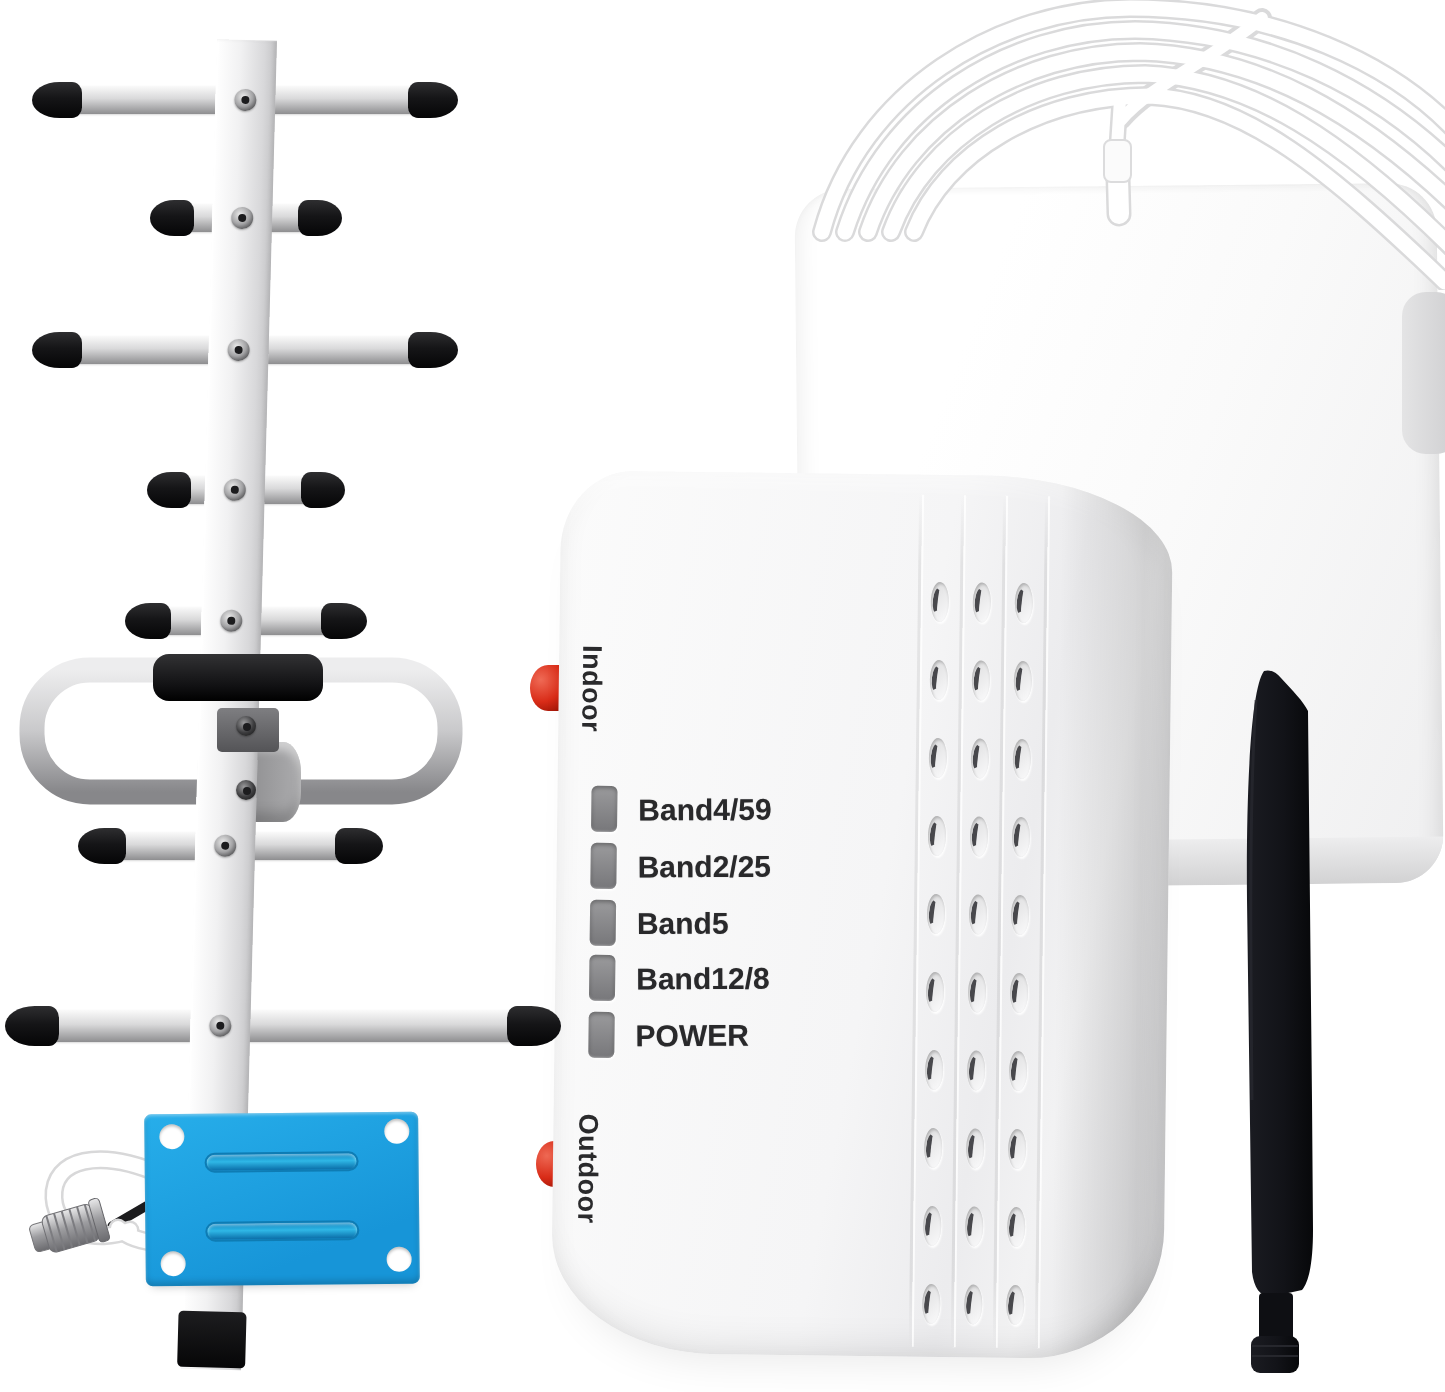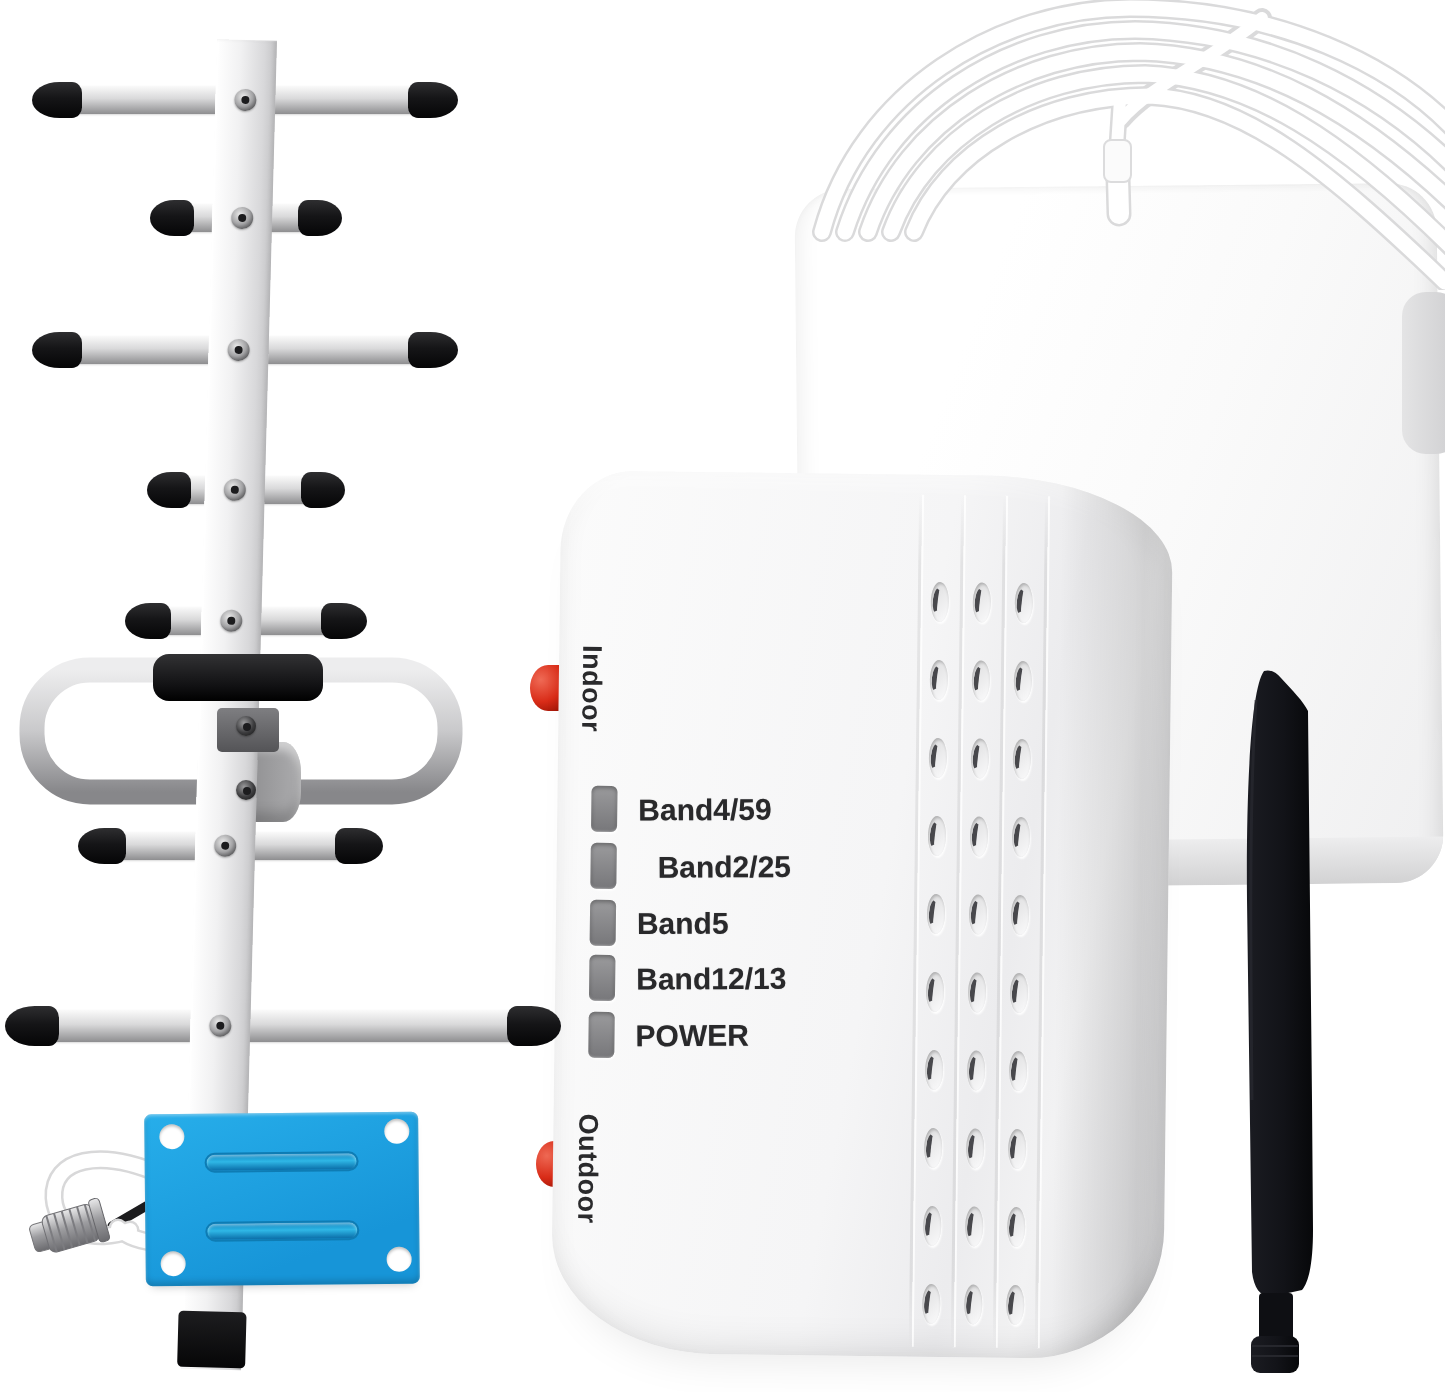--- a/index.html
+++ b/index.html
@@ -236,23 +236,23 @@
         </div>
       </div>
 
     <div class="led" style="top:315px;"></div>
     <div class="led" style="top:372px;"></div>
     <div class="led" style="top:429px;"></div>
     <div class="led" style="top:484px;"></div>
     <div class="led" style="top:541px;"></div>
 
     <div class="led-label txt" style="top:321px;">Band4/59</div>
-    <div class="led-label txt" style="top:378px;margin-left:20px;">Band2/25</div>
+    <div class="led-label txt" style="top:378px;">Band2/25</div>
     <div class="led-label txt" style="top:435px;">Band5</div>
-    <div class="led-label txt" style="top:490px;">Band12/13</div>
+    <div class="led-label txt" style="top:490px;">Band12/8</div>
     <div class="led-label txt" style="top:547px;">POWER</div>
 
     <div class="port-label" style="left:-22px;top:203px;">Indoor</div>
     <div class="port-label" style="left:-20px;top:683px;">Outdoor</div>
   </div>
 
   <div style="left:0;top:0;width:620px;height:1392px;">
 
     <svg style="left:10px;top:645px;width:470px;height:175px" viewBox="10 645 470 175">
       <defs>

